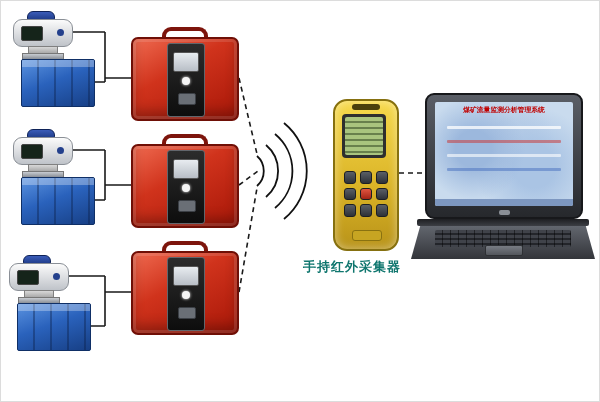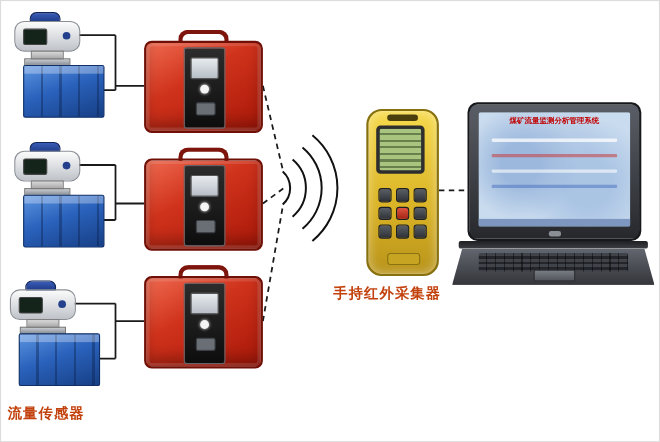--- a/index.html
+++ b/index.html
@@ -93,21 +93,21 @@
     background:linear-gradient(#62666e,#33353a);
     clip-path:polygon(5% 0,95% 0,100% 100%,0 100%);}
   .lap-kb{position:absolute;left:24px;top:4px;right:24px;height:17px;border-radius:2px;
     background-image:
       repeating-linear-gradient(to right,rgba(0,0,0,0) 0 7px,rgba(0,0,0,.45) 7px 8px),
       repeating-linear-gradient(to bottom,#40434a 0 3px,#23252a 3px 5px);}
   .lap-pad{position:absolute;left:50%;bottom:3px;width:36px;height:9px;margin-left:-18px;
     background:linear-gradient(#787c84,#53565c);border:1px solid #2e3034;border-radius:2px;}
 
   
-  .lbl{position:absolute;z-index:3;color:#c2410c;font-weight:bold;font-size:13px;letter-spacing:1px;}
+  .lbl{position:absolute;z-index:3;color:#0f766e;font-weight:bold;font-size:13px;letter-spacing:1px;}
   .lbl-flow{left:6px;top:366px;}
   .lbl-case{left:146px;top:341px;}
   .lbl-hh{left:302px;top:257px;}
 </style>
 </head>
 <body>
 
 <div class="canvas">
 
   <svg class="connectors" width="600" height="402" viewBox="0 0 600 402">
@@ -240,16 +240,15 @@
       </div>
       <div class="lap-logo"></div>
     </div>
     <div class="lap-hinge"></div>
     <div class="lap-base">
       <div class="lap-kb"></div>
       <div class="lap-pad"></div>
     </div>
   </div>
 
-  <div class="lbl lbl-flow">流量传感器</div>
   <div class="lbl lbl-hh">手持红外采集器</div>
 
 </div>
 
 </body></html>

